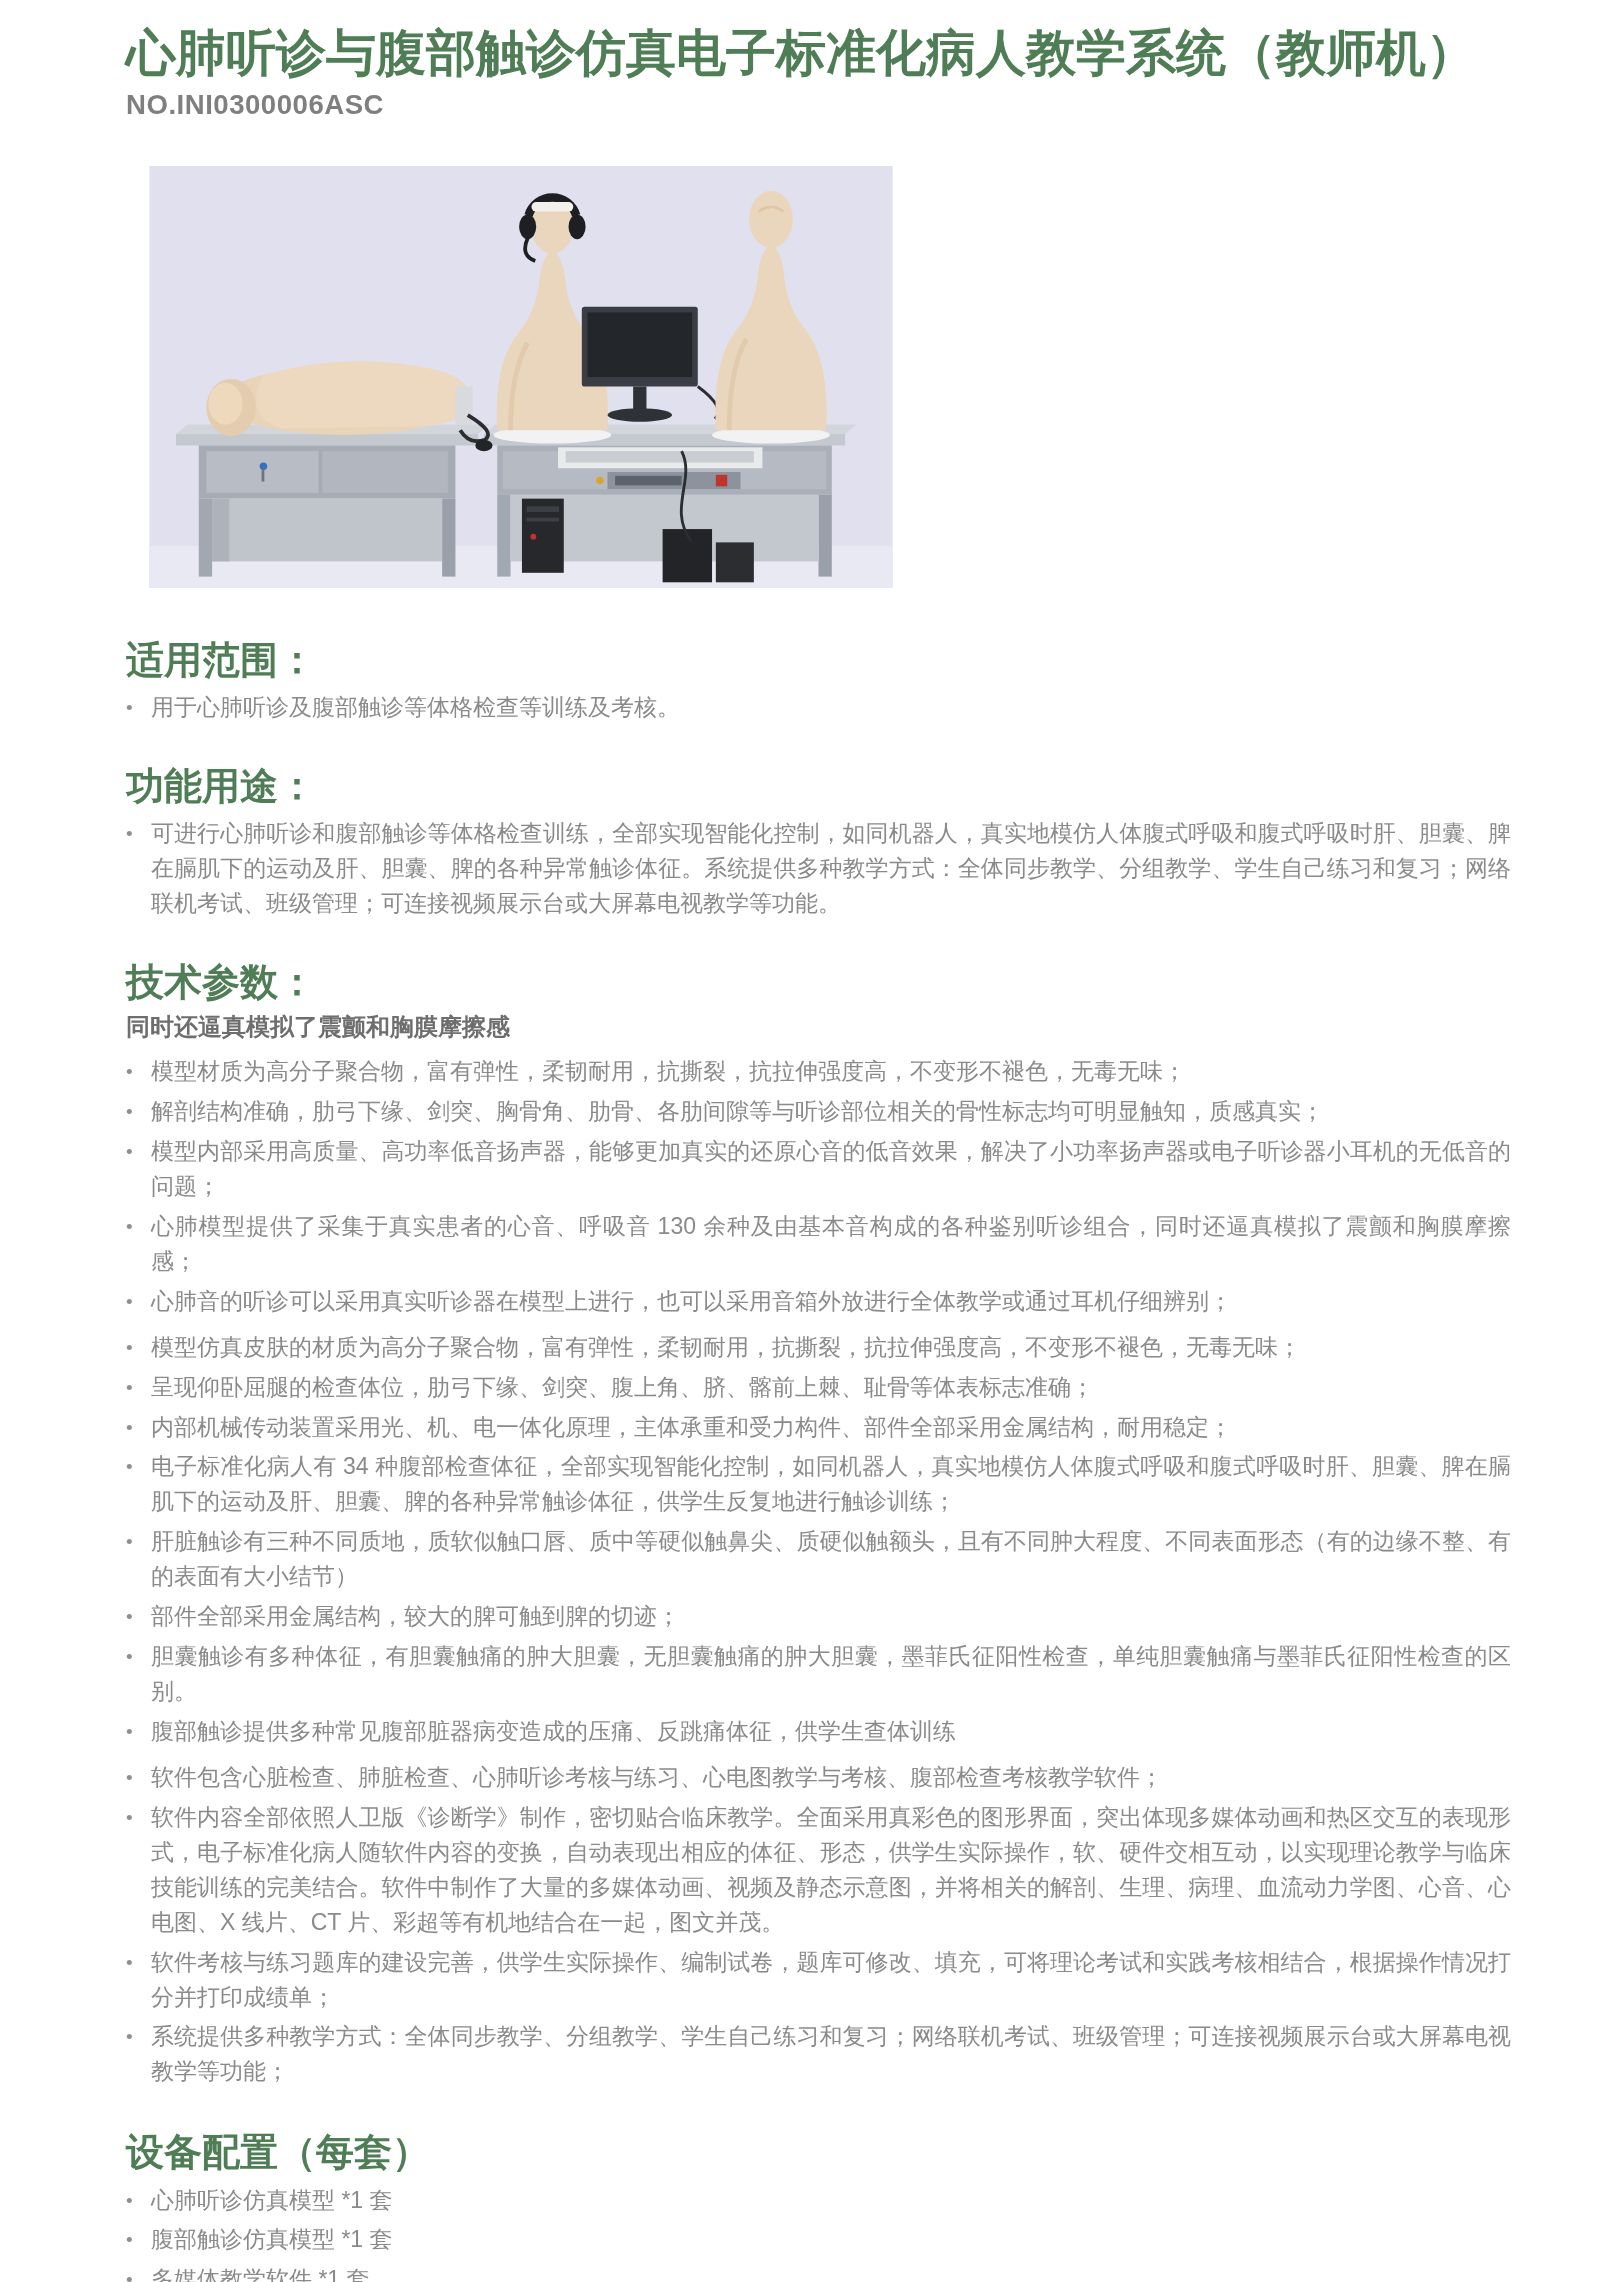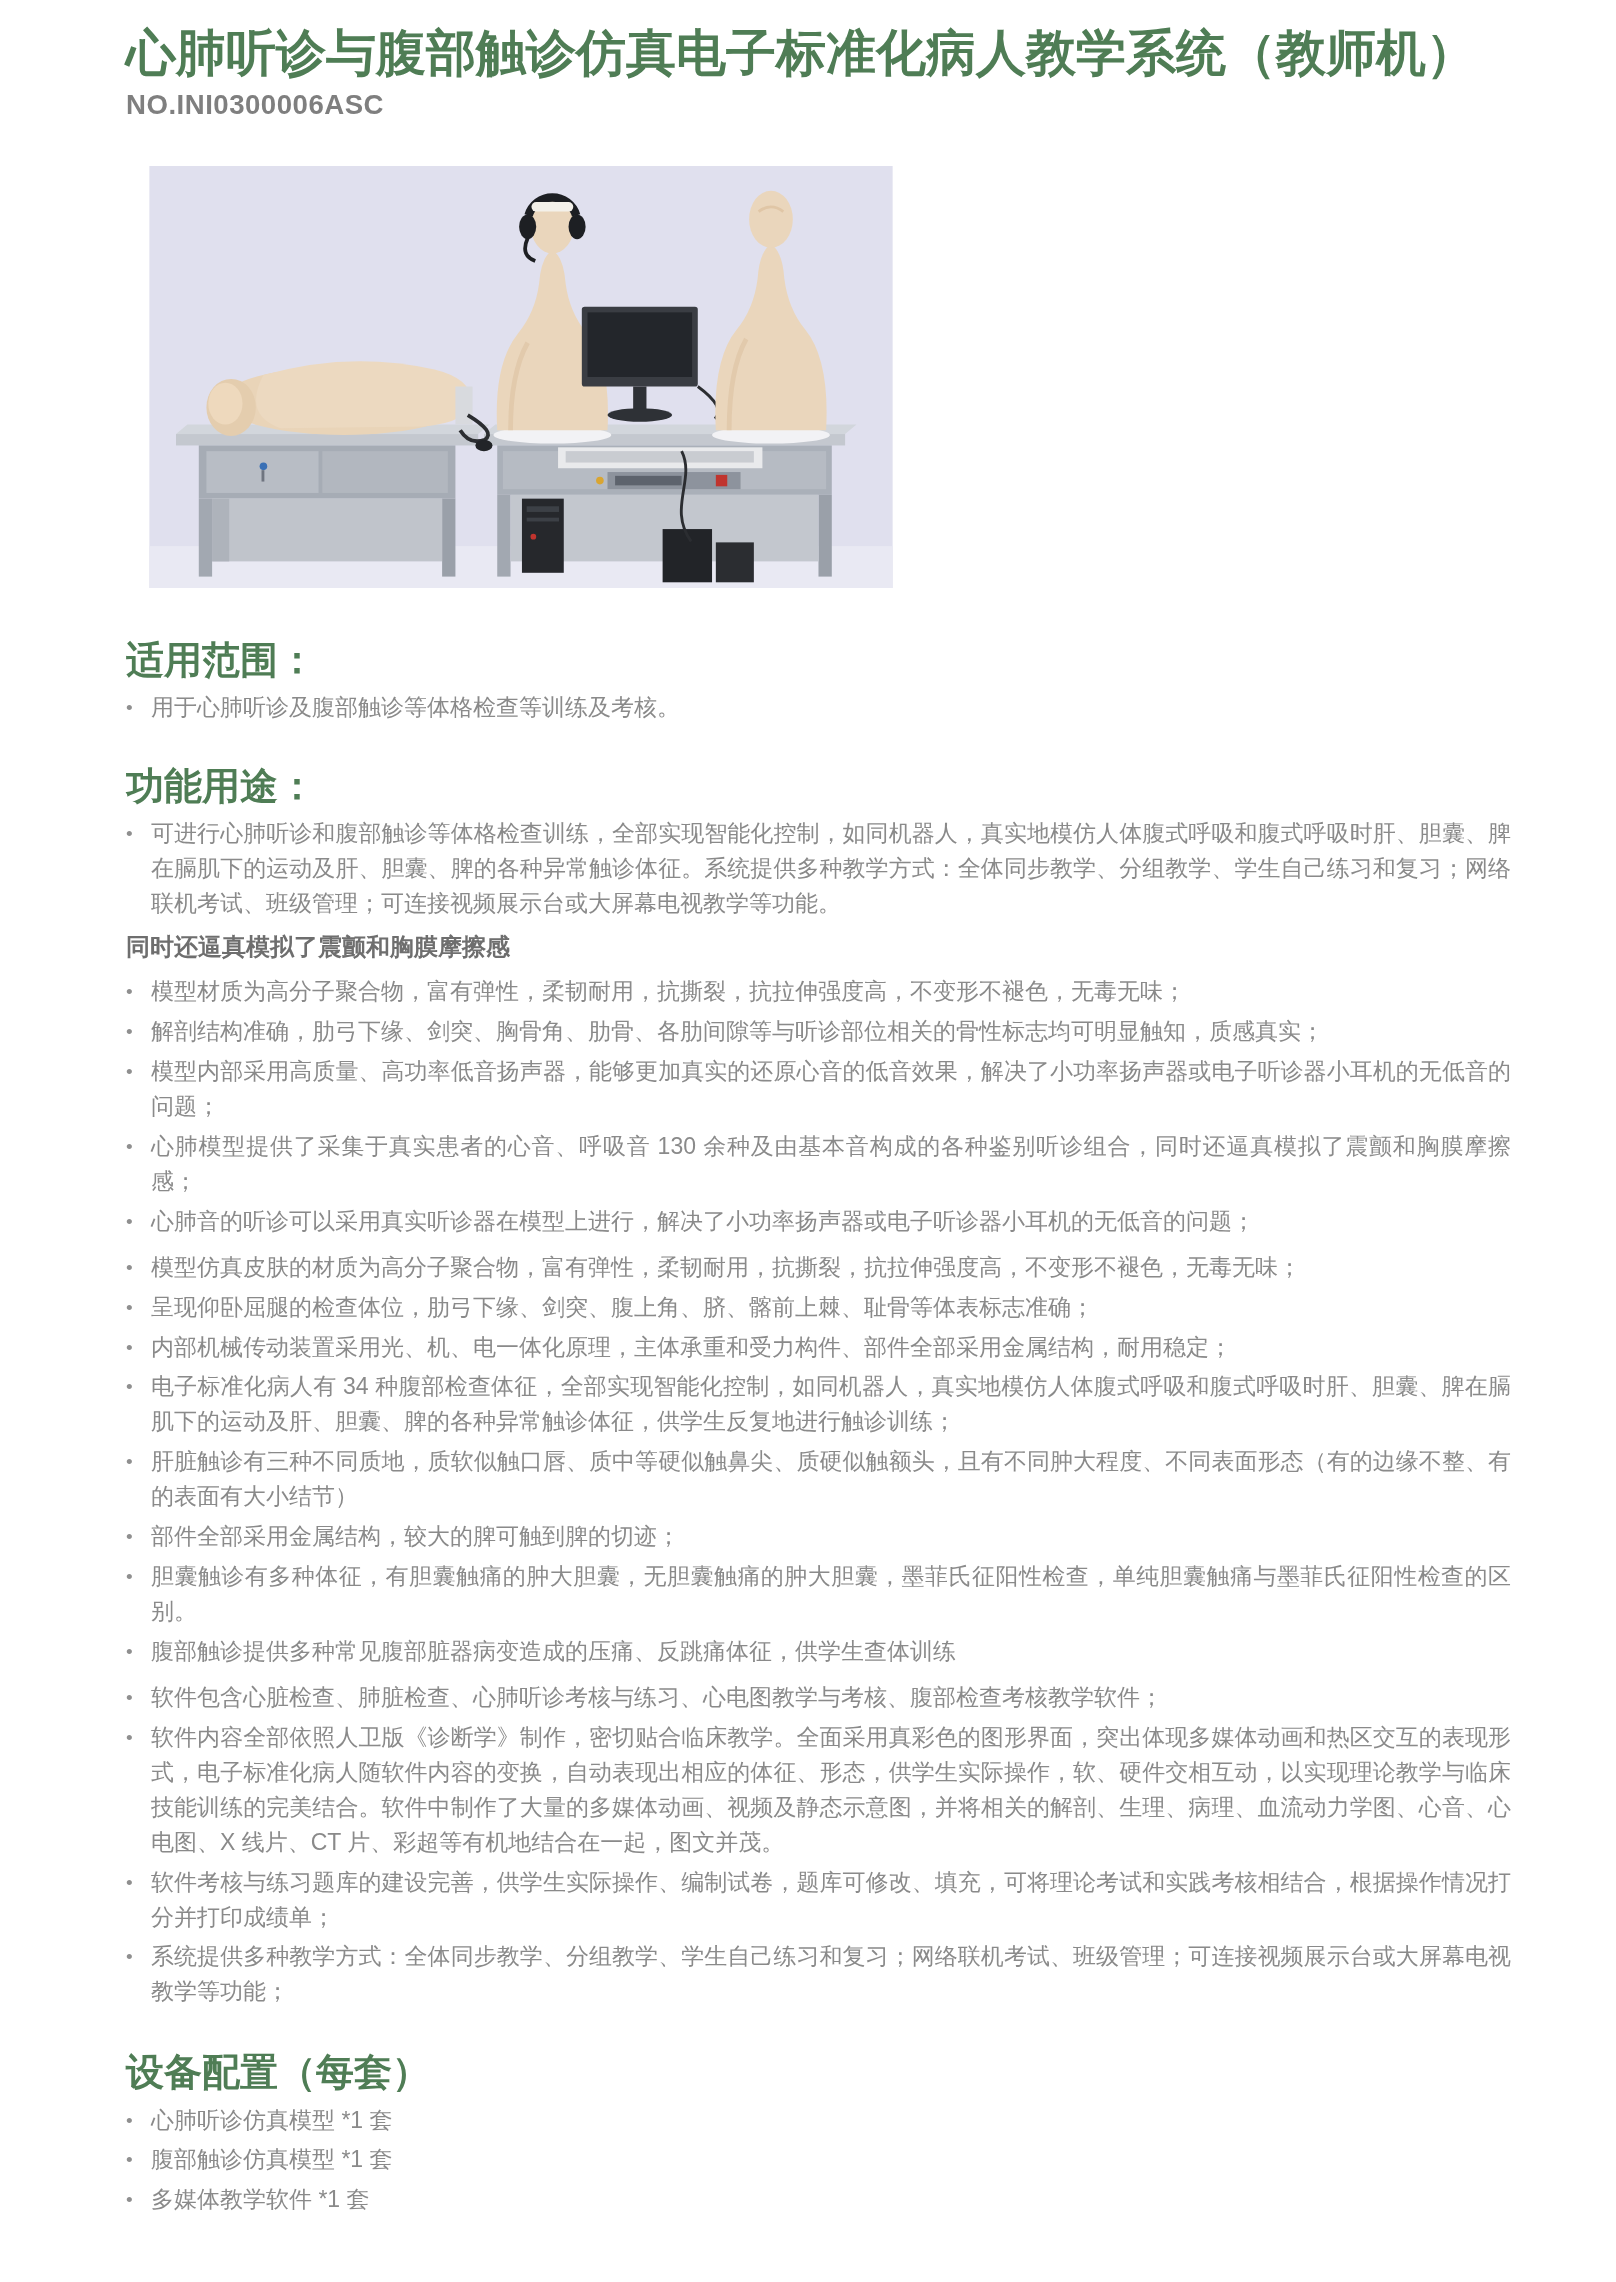--- a/index.html
+++ b/index.html
@@ -188,20 +188,21 @@
   </ul>
 
   <div class="section-heading h-function">功能用途：</div>
   <ul class="bullets">
     <li>
       <span class="dot">•</span>
       <span class="li-text">可进行心肺听诊和腹部触诊等体格检查训练，全部实现智能化控制，如同机器人，真实地模仿人体腹式呼吸和腹式呼吸时肝、胆囊、脾在膈肌下的运动及肝、胆囊、脾的各种异常触诊体征。系统提供多种教学方式：全体同步教学、分组教学、学生自己练习和复习；网络联机考试、班级管理；可连接视频展示台或大屏幕电视教学等功能。</span>
     </li>
   </ul>
 
+  <div class="section-heading h-tech">技术参数：</div>
 
   <div class="sub-heading">同时还逼真模拟了震颤和胸膜摩擦感</div>
   <ul class="bullets">
     <li>
         <span class="dot">•</span>
         <span class="li-text">模型材质为高分子聚合物，富有弹性，柔韧耐用，抗撕裂，抗拉伸强度高，不变形不褪色，无毒无味；</span>
       </li>
     <li>
         <span class="dot">•</span>
         <span class="li-text">解剖结构准确，肋弓下缘、剑突、胸骨角、肋骨、各肋间隙等与听诊部位相关的骨性标志均可明显触知，质感真实；</span>
@@ -209,21 +210,21 @@
     <li>
         <span class="dot">•</span>
         <span class="li-text">模型内部采用高质量、高功率低音扬声器，能够更加真实的还原心音的低音效果，解决了小功率扬声器或电子听诊器小耳机的无低音的问题；</span>
       </li>
     <li>
         <span class="dot">•</span>
         <span class="li-text">心肺模型提供了采集于真实患者的心音、呼吸音 130 余种及由基本音构成的各种鉴别听诊组合，同时还逼真模拟了震颤和胸膜摩擦感；</span>
       </li>
     <li>
         <span class="dot">•</span>
-        <span class="li-text">心肺音的听诊可以采用真实听诊器在模型上进行，解决了小功率扬声器或电子听诊器小耳机的无低音的问题；</span>
+        <span class="li-text">心肺音的听诊可以采用真实听诊器在模型上进行，也可以采用音箱外放进行全体教学或通过耳机仔细辨别；</span>
       </li>
   </ul>
 
   <ul class="bullets">
     <li>
         <span class="dot">•</span>
         <span class="li-text">模型仿真皮肤的材质为高分子聚合物，富有弹性，柔韧耐用，抗撕裂，抗拉伸强度高，不变形不褪色，无毒无味；</span>
       </li>
     <li>
         <span class="dot">•</span>

